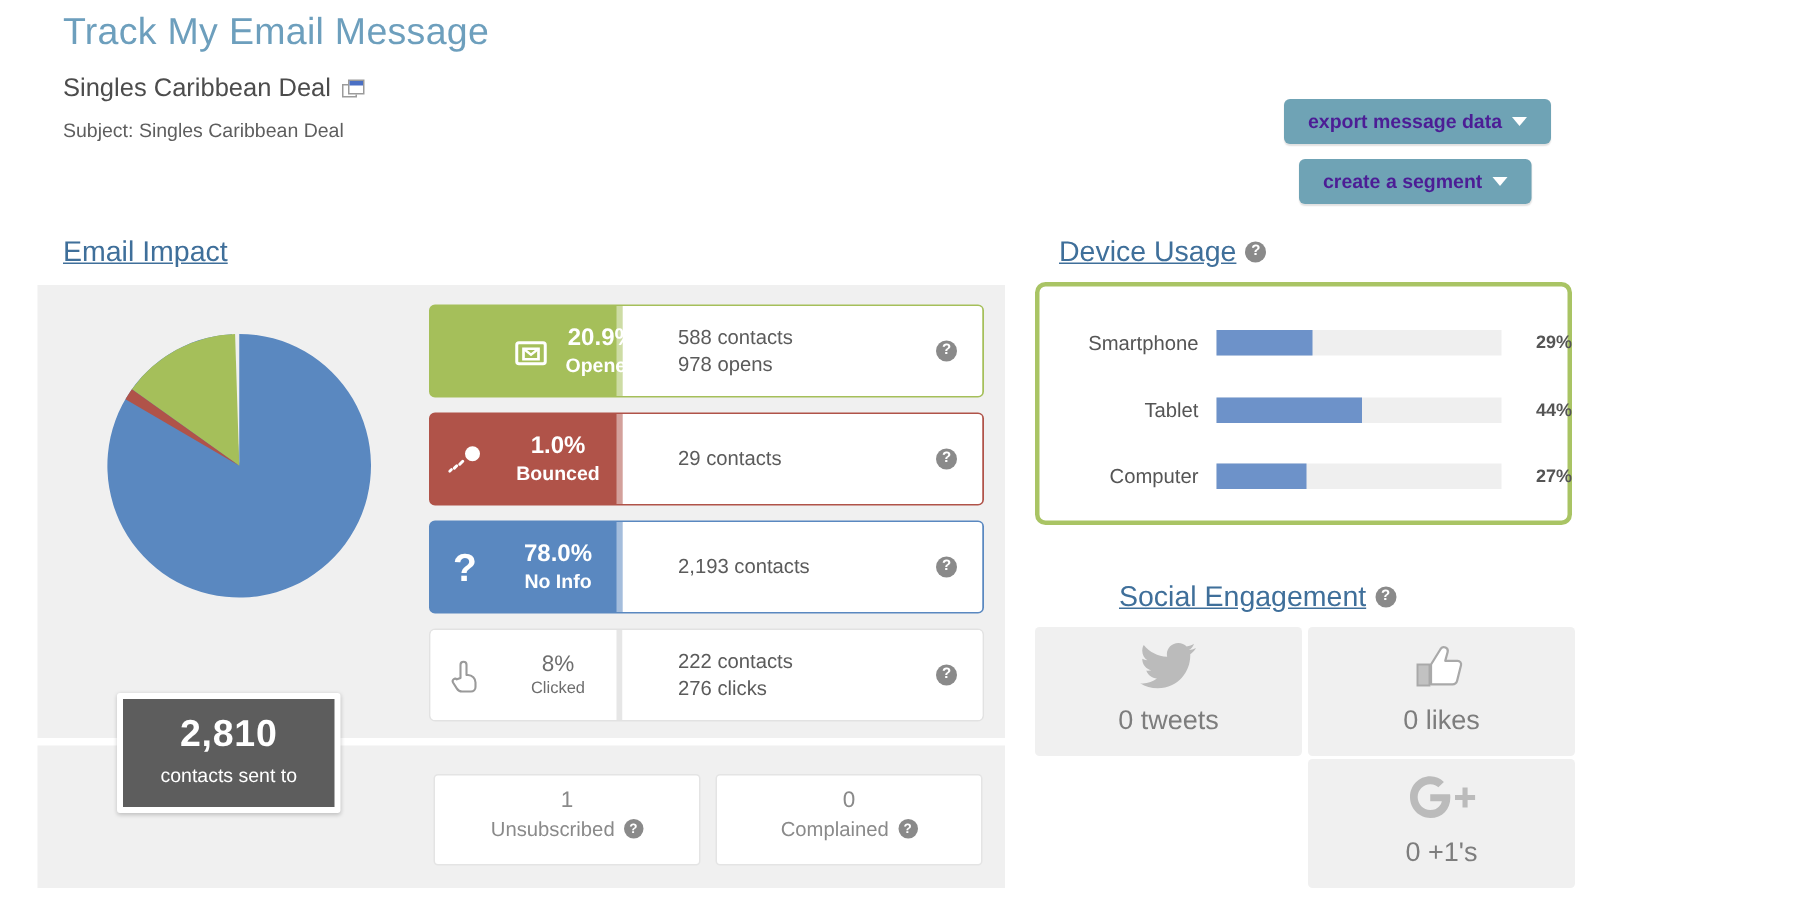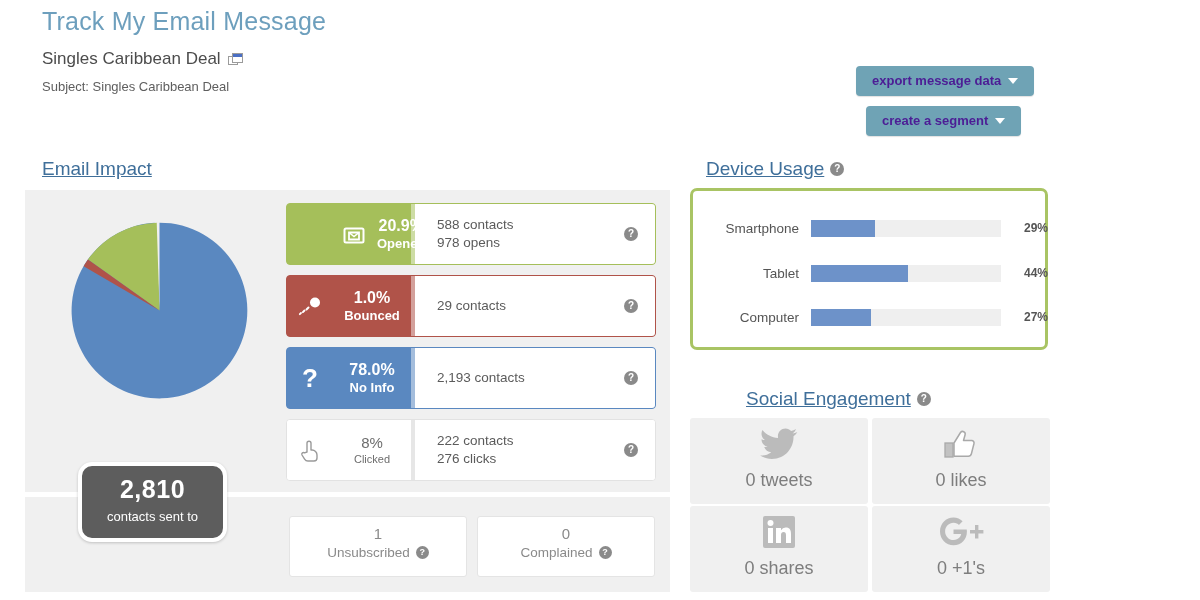--- a/index.html
+++ b/index.html
@@ -94,21 +94,21 @@
     background: #f0f0f0;
   }
 
   .pie-wrap { position: absolute; left: 42px; top: 28px; width: 200px; height: 200px; }
   .pie { width: 185px; height: 185px; }
 
   .sent-box {
     position: absolute; left: 78px; top: 462px;
     width: 149px; height: 80px;
     background: #5d5d5d; border: 4px solid #ffffff;
-    border-radius: 14px;
+    border-radius: 2px;
     box-shadow: 0 1px 3px rgba(0,0,0,.2);
     text-align: center; color: #ffffff;
   }
   .sent-num { font-size: 25px; font-weight: bold; margin-top: 9px; letter-spacing:.5px; }
   .sent-lbl { font-size: 13px; margin-top: 5px; }
 
   
   .stat-row {
     position: absolute; left: 286px;
     width: 370px; height: 62px;
@@ -125,21 +125,21 @@
   }
   .stat-icon {
     width: 46px; flex: 0 0 46px;
     display: flex; align-items: center; justify-content: center;
   }
   .stat-nums { text-align: center; flex: 1; }
   .stat-pct { font-size: 16px; font-weight: bold; line-height: 1.25; }
   .stat-lbl { font-size: 13px; font-weight: bold; line-height: 1.25; }
   .stat-right {
     flex: 1; background: #ffffff;
-    display: flex; align-items: center; padding-left: 22px;
+    display: flex; align-items: center; padding-left: 37px;
     position: relative;
   }
   .stat-detail { font-size: 13.5px; color: #5b5b5b; line-height: 1.35; }
   .stat-help { position: absolute; right: 17px; top: 50%; transform: translateY(-50%); }
 
   #row-opened { top: 203px; background: #a5bf5a; border-color: #a5bf5a; }
   #row-opened .stat-left { background: #a5bf5a; padding-left: 44px; }
   #row-bounced { top: 275px; background: #b05349; border-color: #b05349; }
   #row-bounced .stat-left { background: #b05349; }
   #row-noinfo { top: 347px; background: #5a88c0; border-color: #5a88c0; }
@@ -382,31 +382,20 @@
   <div class="social-card" id="soc-1">
     <div class="soc-icon">
       <svg width="36" height="36" viewBox="0 0 36 36">
         <rect x="2" y="17" width="8" height="14" fill="#c2c2c2" stroke="#a9a9a9" stroke-width="1.3"></rect>
         <path d="M11 17 l6.5 -10.5 a2.6 2.6 0 0 1 4.6 2.2 L20.5 14.5 h8.2 a2.4 2.4 0 0 1 2.3 3 l-2.6 10.3 a3.2 3.2 0 0 1 -3.1 2.4 H11 z" fill="#ffffff" stroke="#a9a9a9" stroke-width="1.5" stroke-linejoin="round"></path>
       </svg>
     </div>
     <div class="soc-lbl">0 likes</div>
   </div>
 
-  <div class="social-card" id="soc-2">
-    <div class="soc-icon">
-      <svg width="34" height="34" viewBox="0 0 34 34">
-        <rect x="1" y="1" width="32" height="32" rx="2" fill="#bbbbbb"></rect>
-        <rect x="6" y="13" width="5" height="15" fill="#ffffff"></rect>
-        <circle cx="8.5" cy="8" r="3" fill="#ffffff"></circle>
-        <path d="M14 13 h5 v2.2 a5.4 5.4 0 0 1 4.8 -2.6 c4 0 5.2 2.5 5.2 6.3 V28 h-5 v-8 c0 -2 -.8 -3.1 -2.4 -3.1 -1.6 0 -2.6 1.1 -2.6 3.1 v8 h-5 z" fill="#ffffff"></path>
-      </svg>
-    </div>
-    <div class="soc-lbl">0 shares</div>
-  </div>
 
   <div class="social-card" id="soc-3">
     <div class="soc-icon">
       <svg width="48" height="34" viewBox="0 0 48 34">
         <path d="M16.5 14.5 v4.6 h7.7 c-.3 2 -2.4 5.9 -7.7 5.9 -4.6 0 -8.4 -3.8 -8.4 -8.6 s3.8 -8.6 8.4 -8.6 c2.6 0 4.4 1.1 5.4 2.1 l3.7 -3.6 C23.2 3.9 20.2 2.5 16.5 2.5 9 2.5 3 8.6 3 16.4 S9 30.3 16.5 30.3 c8.1 0 13.4 -5.7 13.4 -13.7 0 -.9 -.1 -1.6 -.2 -2.1 z" fill="#bbbbbb"></path>
         <path d="M38 10 v5 h-5 v3.4 h5 v5 h3.4 v-5 h5 V15 h-5 v-5 z" fill="#bbbbbb"></path>
       </svg>
     </div>
     <div class="soc-lbl">0 +1's</div>
   </div>

